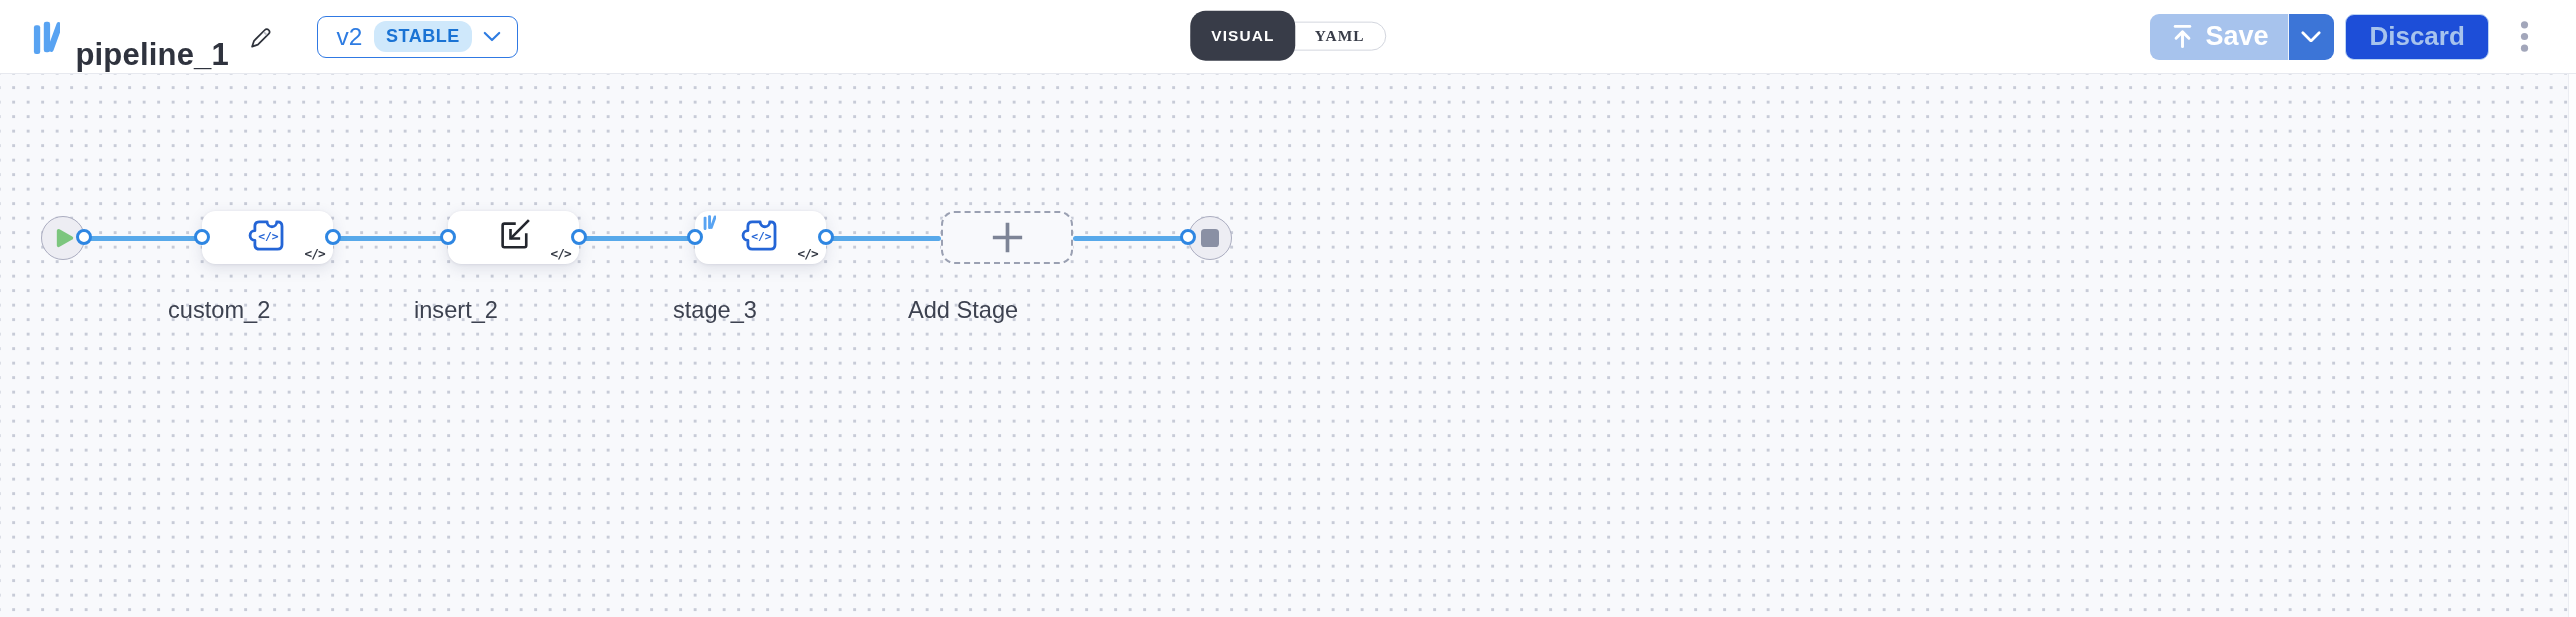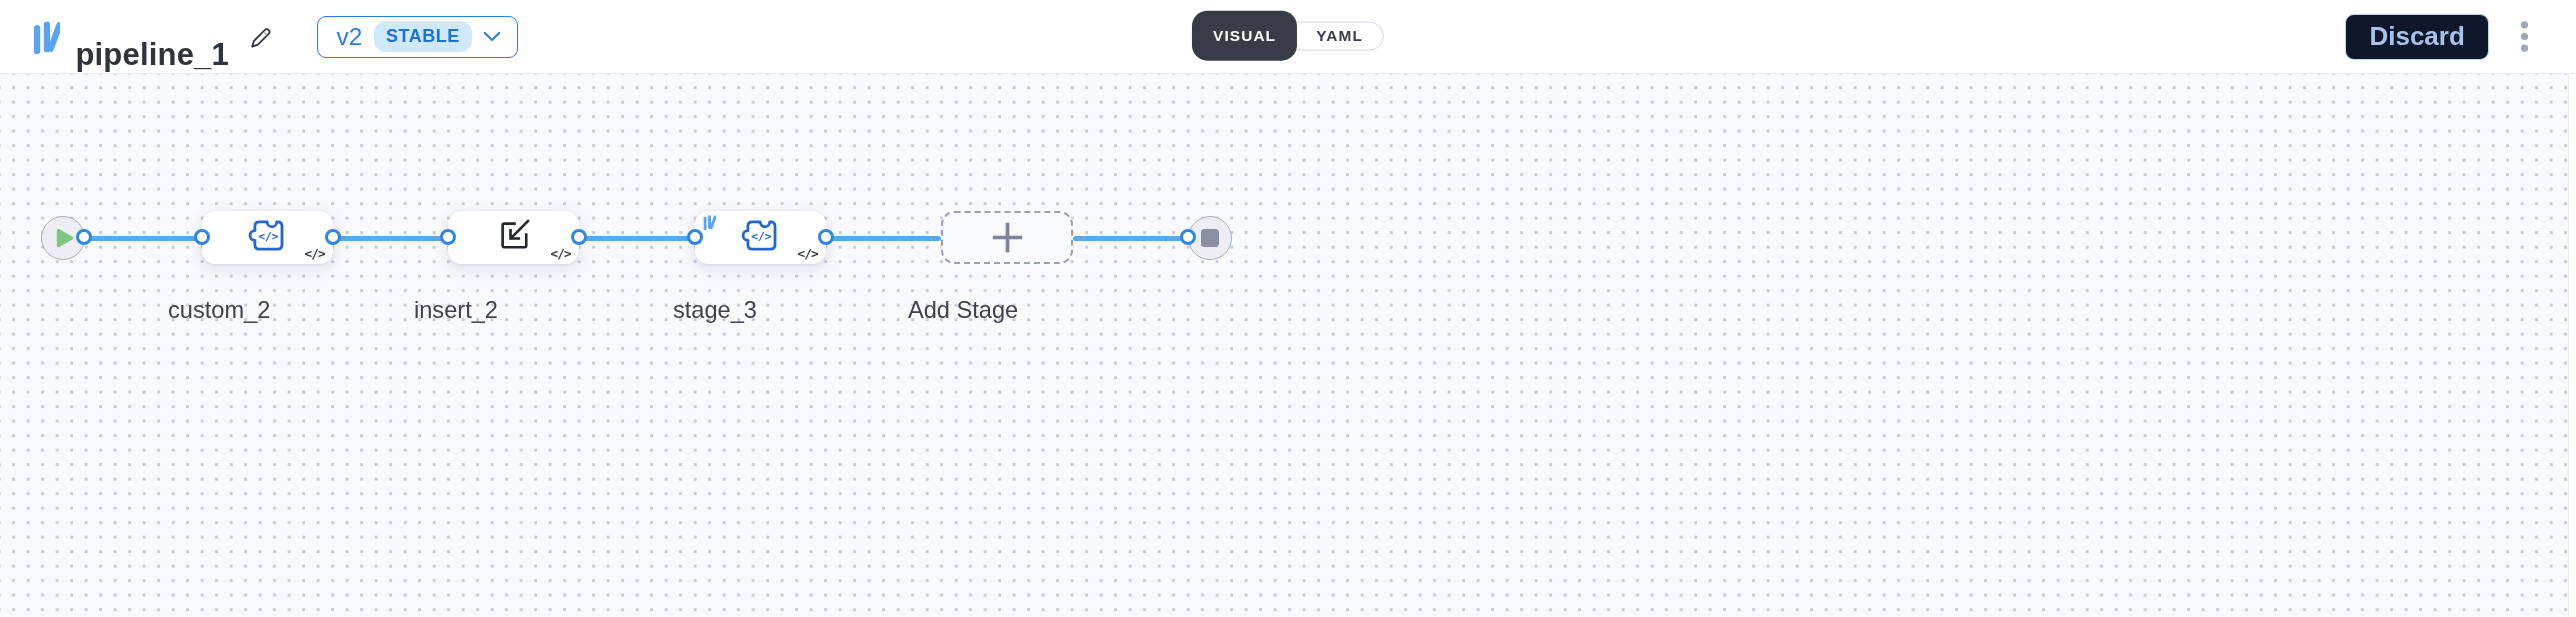--- a/index.html
+++ b/index.html
@@ -11,27 +11,27 @@
   .brand-group{position:absolute;left:33px;top:0;height:73px;display:flex;align-items:center;gap:15.4px;}
   .page-title{font-size:31px;font-weight:bold;color:#2f333e;letter-spacing:0.2px;margin-top:36px;}
   .edit-btn{background:none;border:none;padding:0;margin-left:1.8px;cursor:pointer;display:flex;align-items:center;}
   .version-chip{display:flex;align-items:center;gap:11.8px;height:42px;padding:0 15.4px 0 19px;border:1.8px solid #3079e3;border-radius:9px;background:#fff;box-sizing:border-box;margin-left:27px;cursor:pointer;}
   .version-label{font-size:24.5px;color:#2e7ce2;}
   .version-status{font-size:18px;font-weight:bold;color:#1a73d4;background:#cfe8fb;padding:5.4px 11.8px;border-radius:12px;letter-spacing:0.5px;}
 
   .view-toggle{position:absolute;left:50%;top:50%;transform:translate(-50%,-53%);display:flex;align-items:center;border:1.8px solid #d3d6de;border-radius:15.4px;background:#fff;height:27px;box-sizing:content-box;}
   .seg{display:flex;align-items:center;height:26px;margin:-0.9px;padding:12px 21px;border-radius:15.4px;font-size:15.4px;font-weight:bold;letter-spacing:1.1px;cursor:pointer;}
   .seg-active{background:#383c48;color:#fff;}
-  .seg-inactive{color:#383c48;background:transparent;}
+  .seg-inactive{color:#383c48;background:transparent;font-family:Liberation Serif, serif;}
 
   .actions{position:absolute;right:43px;top:13.6px;display:flex;align-items:center;}
   .save-split{display:flex;height:46px;border-radius:9px;overflow:hidden;}
   .save-main{display:flex;align-items:center;gap:10px;background:#a7c3ed;color:#fff;padding:0 19px;font-size:27px;font-weight:bold;border:none;border-right:1.8px solid rgba(255,255,255,.8);cursor:pointer;}
   .save-caret{width:45px;background:#3c75d7;border:none;display:flex;align-items:center;justify-content:center;cursor:pointer;}
-  .discard-btn{margin-left:11.8px;height:46px;padding:0 23px;background:#0f172a;border:1.8px solid #bdd5f4;border-radius:9px;color:#a7c3ed;font-size:26px;font-weight:bold;box-sizing:border-box;cursor:pointer;}
+  .discard-btn{margin-left:11.8px;height:46px;padding:0 23px;background:#1d4ed8;border:1.8px solid #bdd5f4;border-radius:9px;color:#a7c3ed;font-size:26px;font-weight:bold;box-sizing:border-box;cursor:pointer;}
   .kebab-btn{margin-left:28px;background:none;border:none;padding:3.6px;display:flex;cursor:pointer;}
 
   
   .canvas{position:absolute;left:0;top:74px;width:100%;height:543px;background-color:#f8f9fc;background-image:radial-gradient(circle,#c7cbd7 1.5px,transparent 1.7px);background-size:14.5px 14.5px;background-position:6.4px 6.4px;}
   .canvas-gutter{position:absolute;right:0;top:0;width:7.3px;height:100%;background:#fdfdfe;border-left:0.9px solid #ebedf2;}
 
   .connector{position:absolute;top:162px;height:4.5px;background:#58a9ea;border-radius:2.7px;z-index:1;}
   .port{position:absolute;top:155px;width:16.3px;height:16.3px;border-radius:50%;background:#fff;border:3.6px solid #2e86e2;box-sizing:border-box;z-index:4;cursor:crosshair;}
 
   .terminal{position:absolute;top:142px;width:44px;height:44px;border-radius:50%;background:#ededf3;border:1.8px solid #abadc0;box-sizing:border-box;display:flex;align-items:center;justify-content:center;z-index:2;cursor:pointer;}
@@ -84,20 +84,39 @@
     <div class="view-toggle">
       <div class="seg seg-active">
         <span>VISUAL</span>
       </div>
       <div class="seg seg-inactive">
         <span>YAML</span>
       </div>
     </div>
 
     <div class="actions">
+      <div class="save-split">
+        <button class="save-main">
+          <span style="display:flex;">
+            <svg width="27" height="27" viewBox="0 0 24 24">
+              <path d="M5.5 3 h13" fill="none" stroke="#fff" stroke-width="2.6" stroke-linecap="round"></path>
+              <path d="M12 21 V8.2" fill="none" stroke="#fff" stroke-width="2.6" stroke-linecap="round"></path>
+              <path d="M6.3 13.6 L12 7.9 L17.7 13.6" fill="none" stroke="#fff" stroke-width="2.6" stroke-linecap="round" stroke-linejoin="round"></path>
+            </svg>
+          </span>
+          <span>Save</span>
+        </button>
+        <button class="save-caret">
+          <span style="display:flex;">
+            <svg width="20" height="11.8" viewBox="0 0 22 13">
+              <polyline points="2,2 11,11 20,2" fill="none" stroke="#fff" stroke-width="3" stroke-linecap="round" stroke-linejoin="round"></polyline>
+            </svg>
+          </span>
+        </button>
+      </div>
       <button class="discard-btn">
         <span>Discard</span>
       </button>
       <button class="kebab-btn">
         <span style="display:flex;">
           <svg width="9" height="33" viewBox="0 0 10 36">
             <circle cx="5" cy="5" r="4" fill="#a2a6ba"></circle>
             <circle cx="5" cy="18" r="4" fill="#a2a6ba"></circle>
             <circle cx="5" cy="31" r="4" fill="#a2a6ba"></circle>
           </svg>

